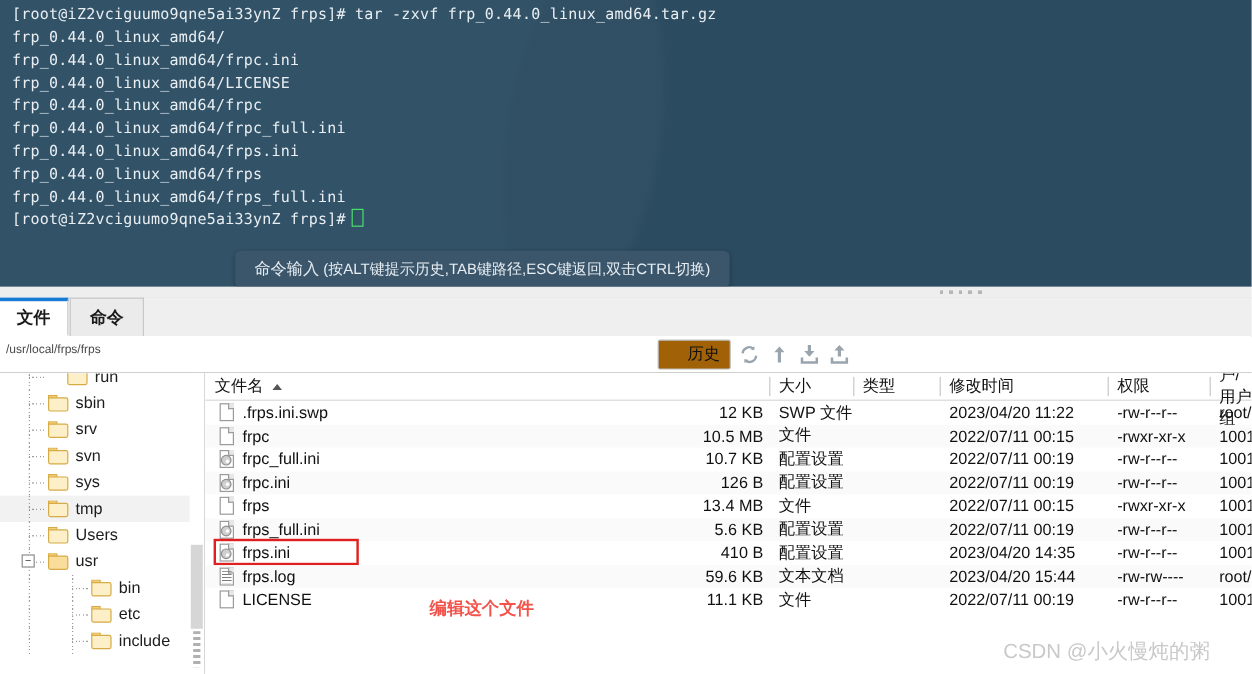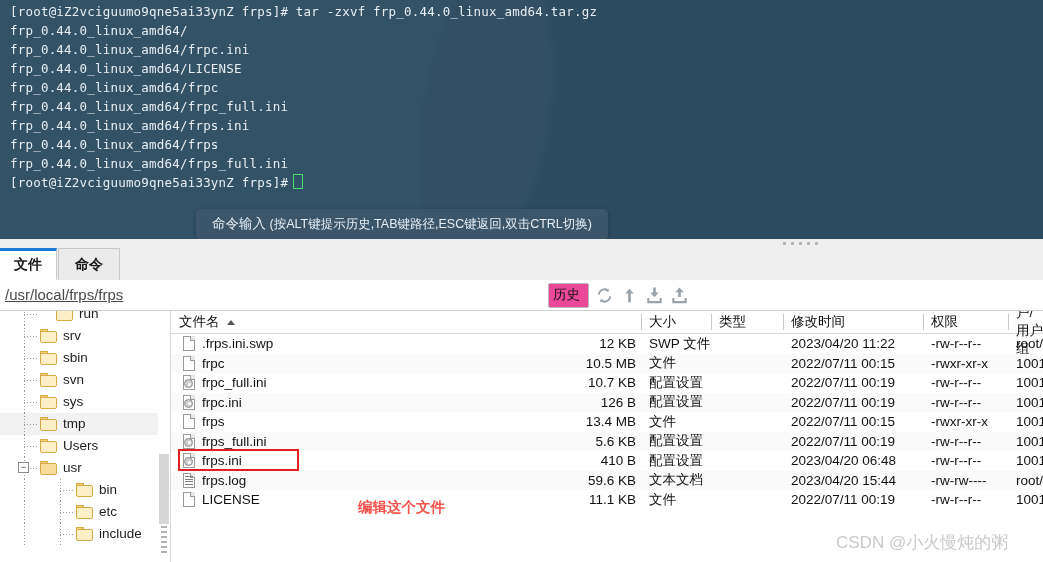--- a/index.html
+++ b/index.html
@@ -78,29 +78,29 @@
     border-top:1px solid #c8c8c8;
   }
 
   
   .pathbar{
     position:absolute;left:0;top:280px;width:1043px;height:30px;
     background:#ffffff;border-bottom:1px solid #d0d0d0;
   }
   .path-text{
     position:absolute;left:5px;top:6px;
-    font-size:15px;color:#4a4a4a;text-decoration:underline;
+    font-size:10px;color:#4a4a4a;
   }
   .toolbar{
     position:absolute;left:548px;top:2px;height:26px;display:flex;align-items:center;gap:6px;
   }
   .btn-history{
     box-sizing:border-box;
-    border:1px solid #b9b9b9;background:#ec4899;
-    border-radius:2px;padding:2px 8px 3px 4px;
+    border:1px solid #b9b9b9;background:#a16207;
+    border-radius:2px;padding:2px 8px 3px 24px;
     font-size:13.5px;color:#111;
   }
   .tb-icon{width:19px;height:19px;display:block;}
 
   
   .tree{
     position:absolute;left:0;top:311px;width:170px;height:251px;
     background:#ffffff;overflow:hidden;
     border-right:1px solid #d7d7d7;
   }
@@ -286,32 +286,32 @@
           </div>
         </div>
         <div class="tree-row">
           <div class="tw-dots" style="left: 24px;"></div>
           <div class="tw-h" style="left: 24px; width: 14px;"></div>
           <div style="position: absolute; left: 40px; top: 3px; display: flex; align-items: center;">
             <div class="folder">
               <div class="tabtop"></div>
               <div class="body"></div>
             </div>
+            <span class="tree-label">sbin</span>
+          </div>
+        </div>
+        <div class="tree-row">
+          <div class="tw-dots" style="left: 24px;"></div>
+          <div class="tw-h" style="left: 24px; width: 14px;"></div>
+          <div style="position: absolute; left: 40px; top: 3px; display: flex; align-items: center;">
+            <div class="folder">
+              <div class="tabtop"></div>
+              <div class="body"></div>
+            </div>
             <span class="tree-label">srv</span>
-          </div>
-        </div>
-        <div class="tree-row">
-          <div class="tw-dots" style="left: 24px;"></div>
-          <div class="tw-h" style="left: 24px; width: 14px;"></div>
-          <div style="position: absolute; left: 40px; top: 3px; display: flex; align-items: center;">
-            <div class="folder">
-              <div class="tabtop"></div>
-              <div class="body"></div>
-            </div>
-            <span class="tree-label">sbin</span>
           </div>
         </div>
         <div class="tree-row">
           <div class="tw-dots" style="left: 24px;"></div>
           <div class="tw-h" style="left: 24px; width: 14px;"></div>
           <div style="position: absolute; left: 40px; top: 3px; display: flex; align-items: center;">
             <div class="folder">
               <div class="tabtop"></div>
               <div class="body"></div>
             </div>
@@ -525,21 +525,21 @@
           <div class="cell" style="left: 12px;">
             <span class="ficon">
               <span class="sheet"></span>
               <span class="fold"></span>
               <span class="gear"></span>
             </span>
             <span class="fname">frps.ini</span>
           </div>
           <div class="cell num" style="left: 360px; width: 105px;">410 B</div>
           <div class="cell" style="left: 478px; width: 62px;">配置设置</div>
-          <div class="cell" style="left: 620px; width: 128px;">2023/04/20 06:48</div>
+          <div class="cell" style="left: 620px; width: 128px;">2023/04/20 14:35</div>
           <div class="cell" style="left: 760px; width: 90px;">-rw-r--r--</div>
           <div class="cell" style="left: 845px; width: 110px;">1001/121</div>
           <div class="hl-box"></div>
         </div>
         <div class="fl-row alt">
           <div class="cell" style="left: 12px; justify-content: space-between;">
             <span class="ficon">
               <span class="sheet"></span>
               <span class="fold"></span>
               <span class="lines"></span>

